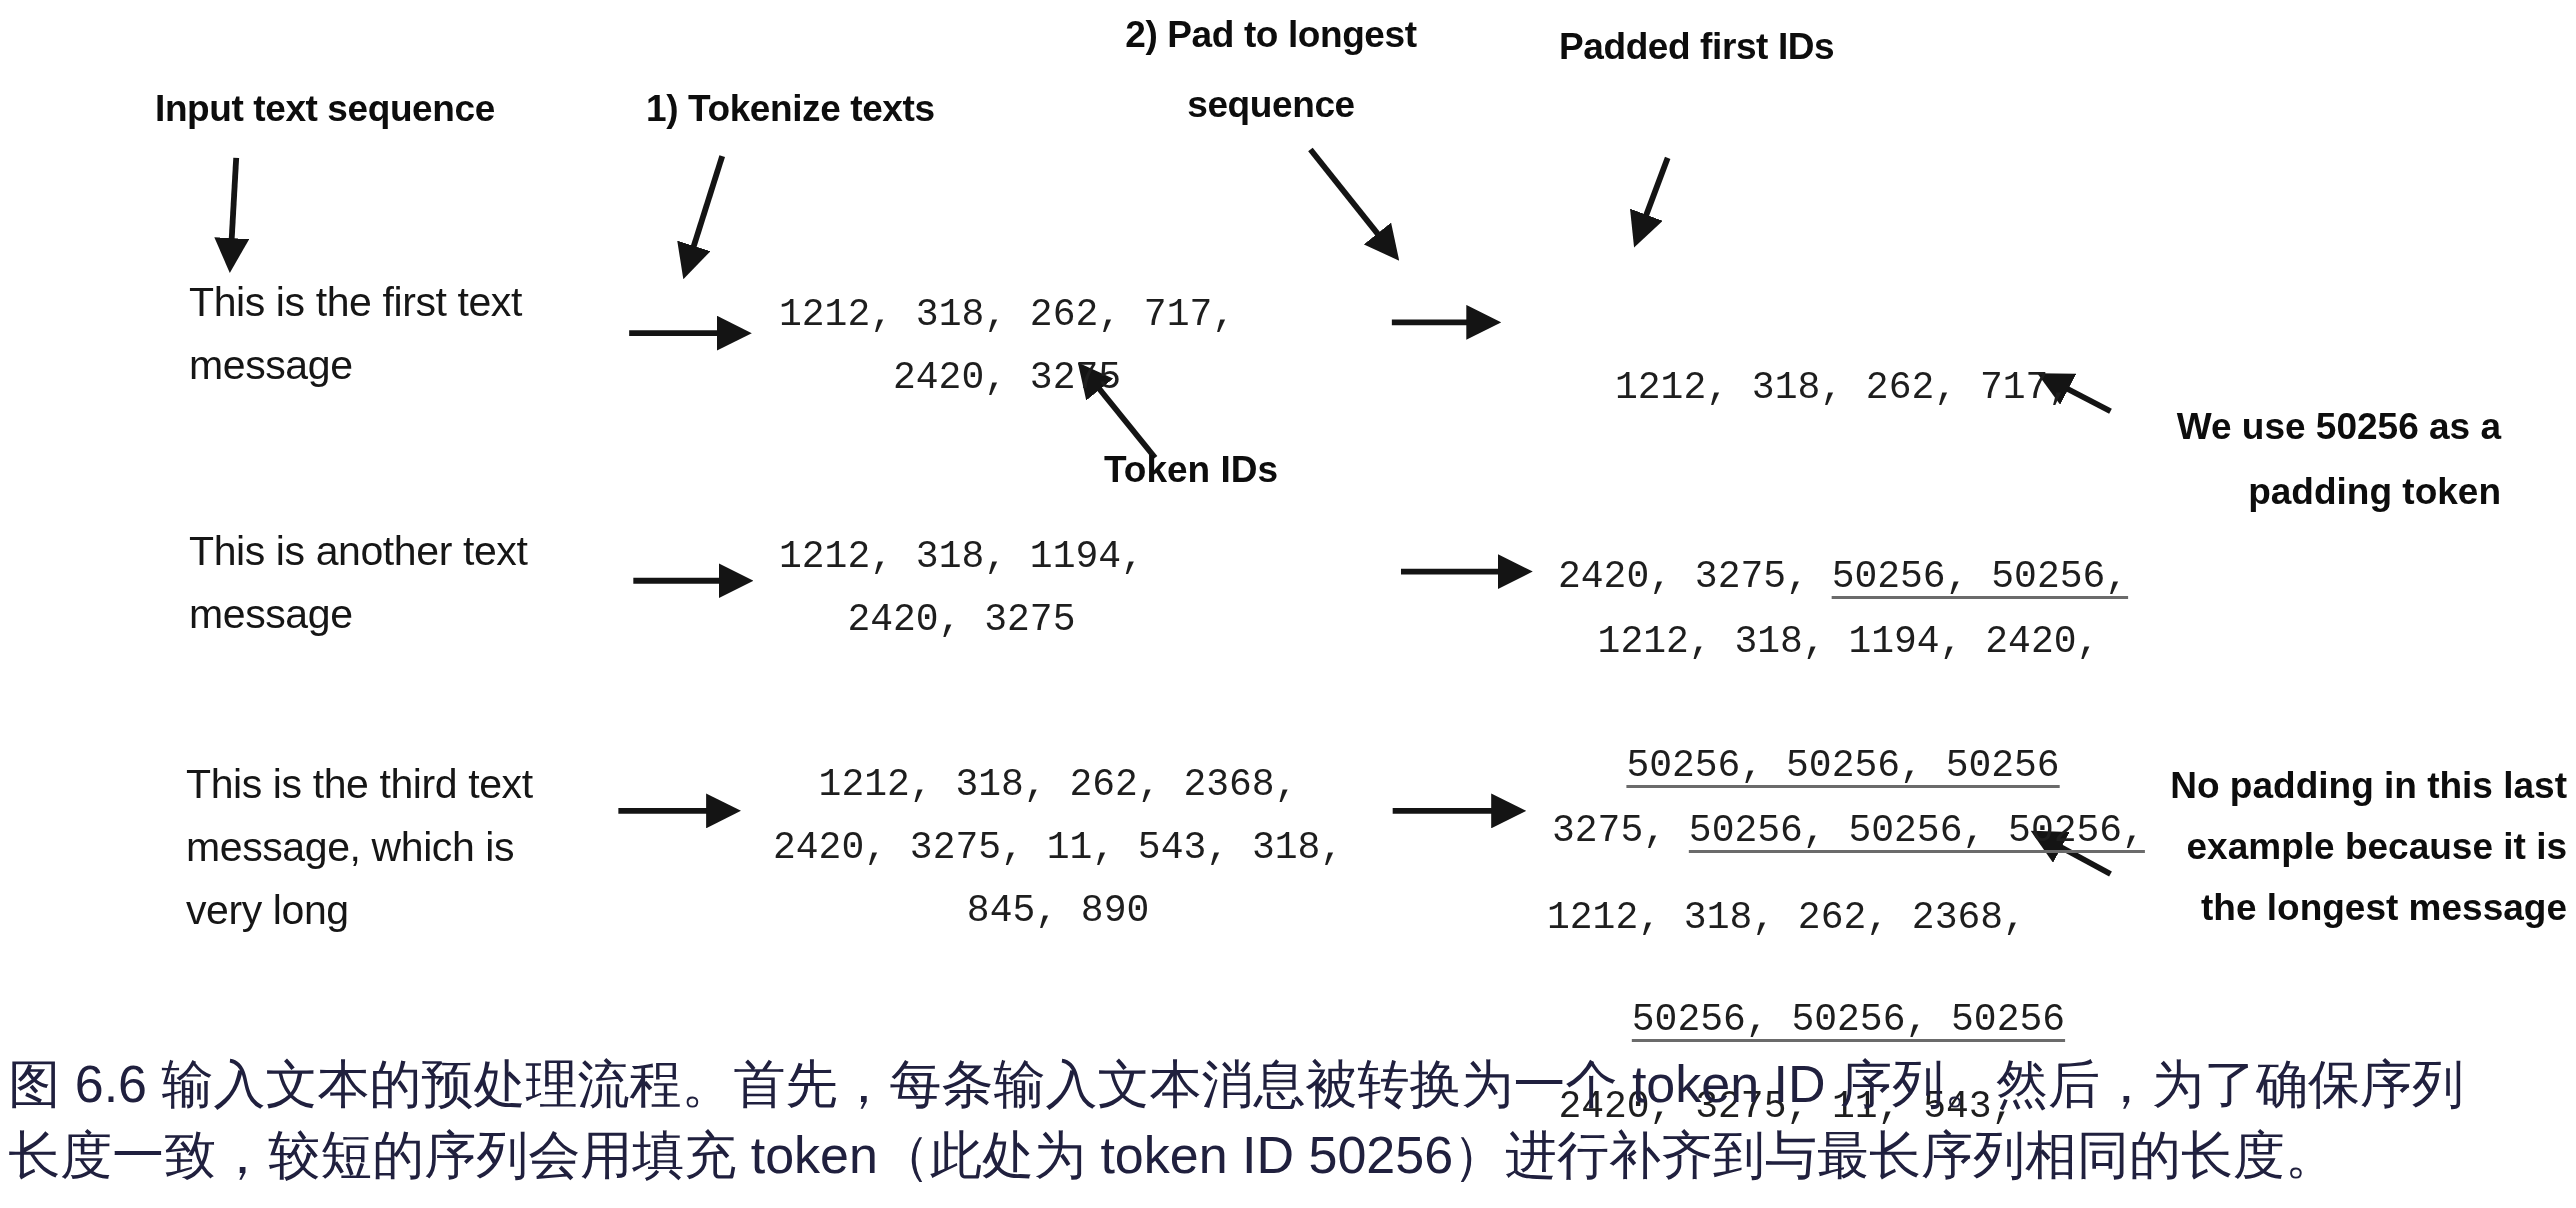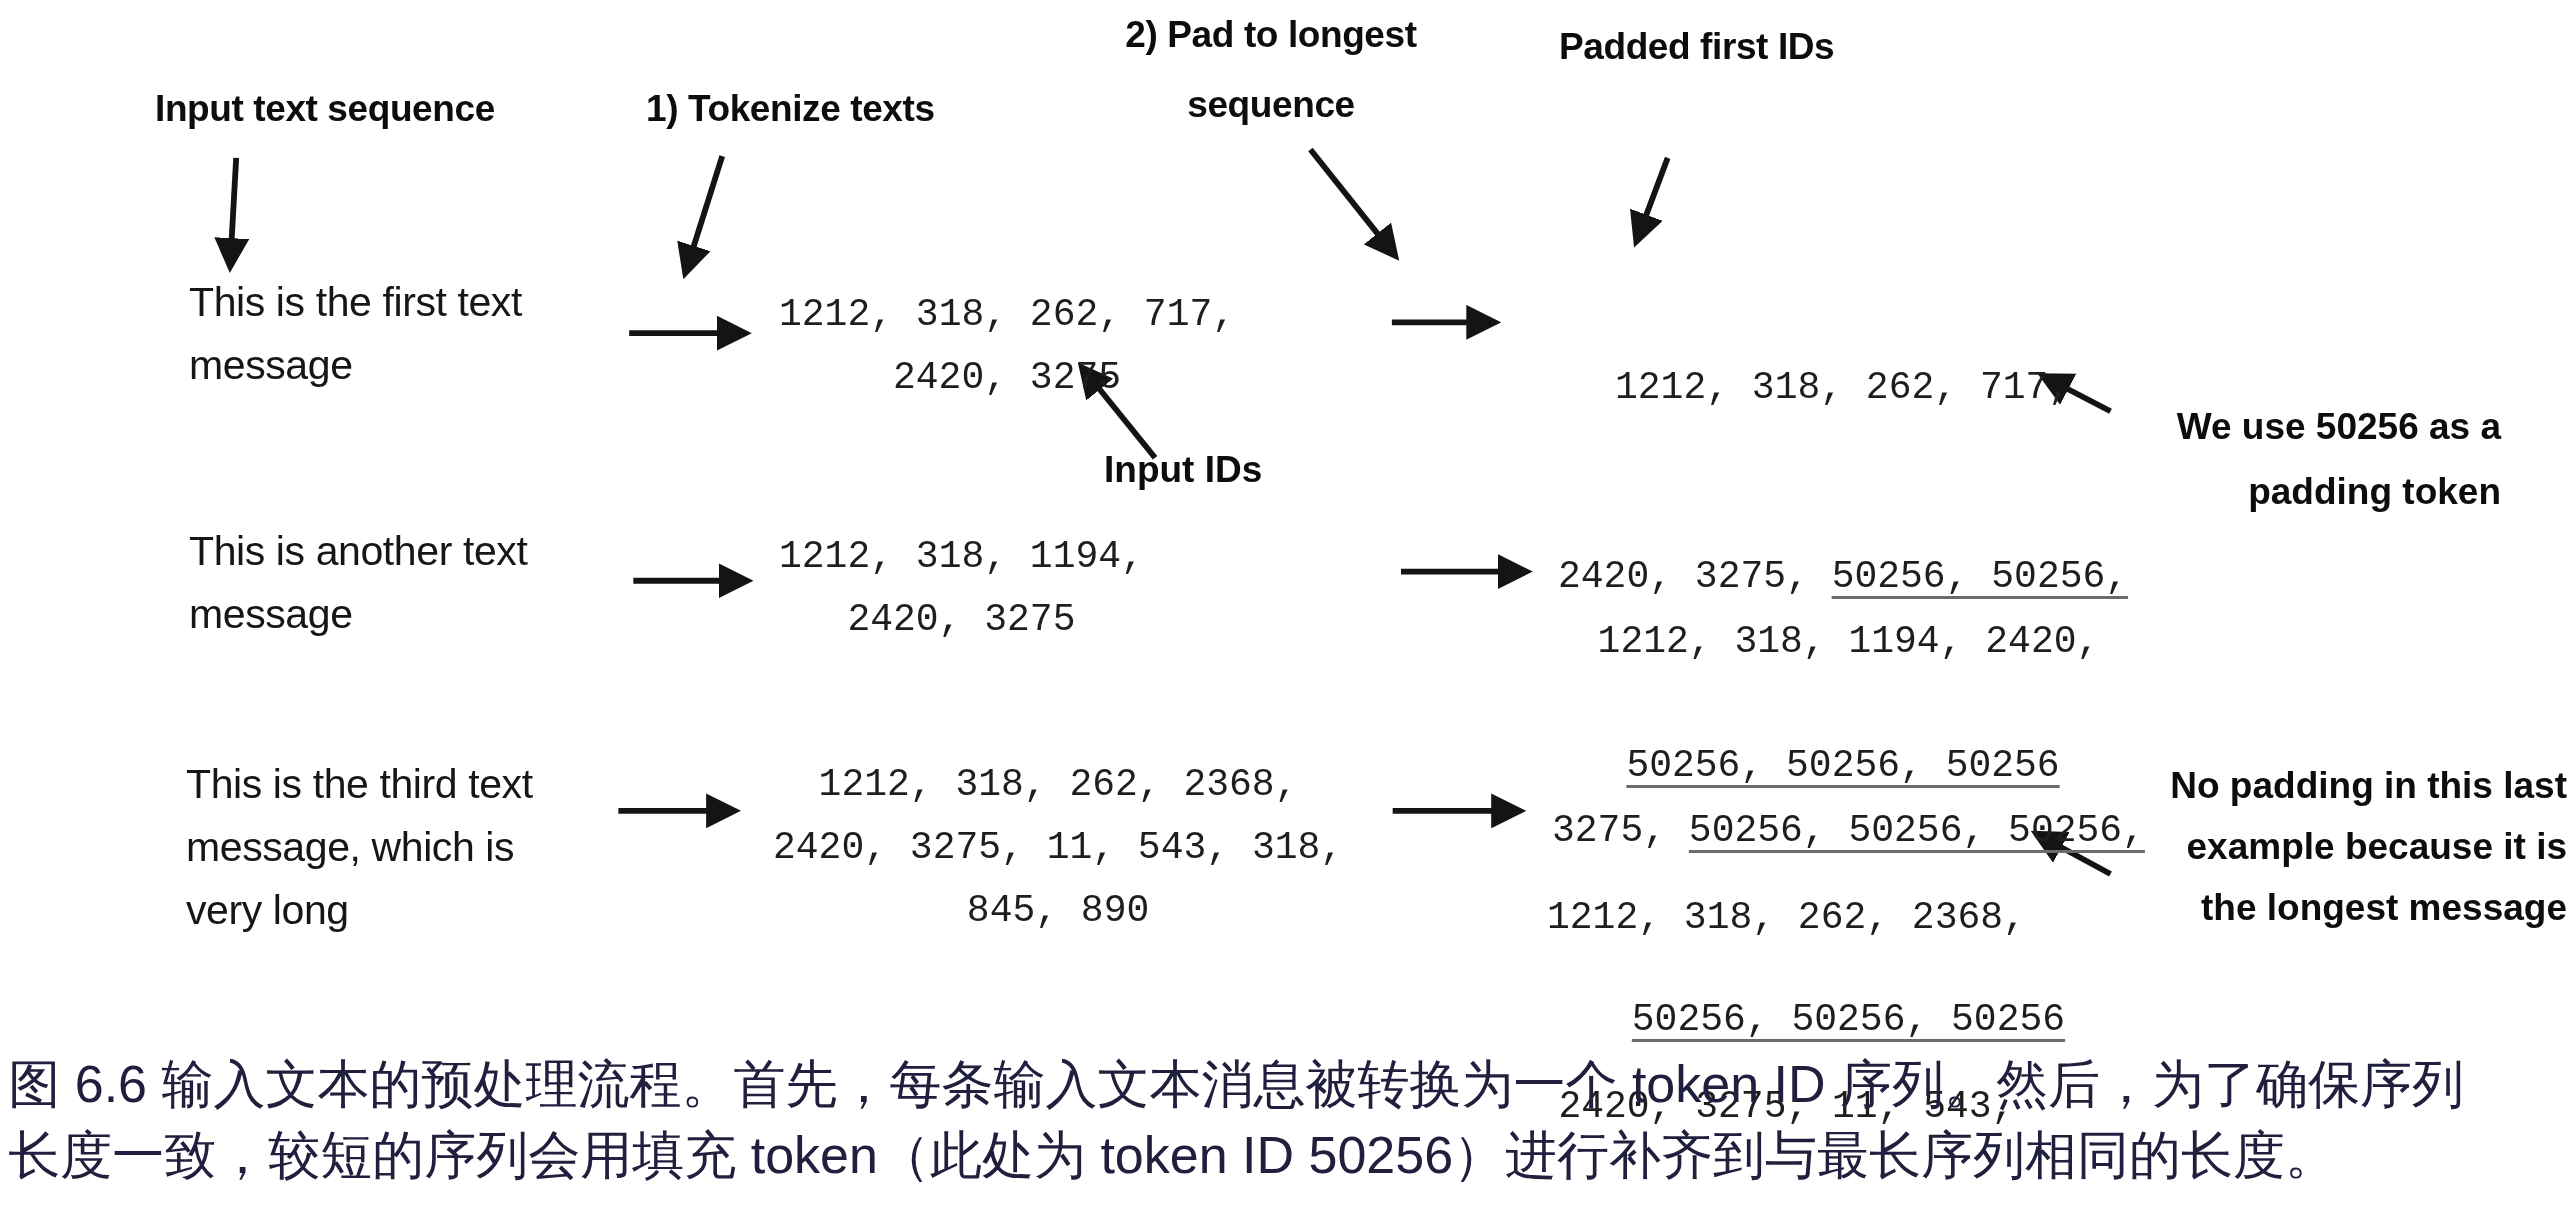--- a/index.html
+++ b/index.html
@@ -73,21 +73,21 @@
   <div class="abs msg" style="left:189px;top:271px;">This is the first text
 message</div>
   <div class="abs tok" style="left:779px;top:283px;">1212, 318, 262, 717,
 2420, 3275</div>
   <div class="abs tok" style="left:1558px;top:230px;">
     <div class="pline"><span>1212, 318, 262, 717,</span><span class="u"></span></div>
     <div class="pline"><span>2420, 3275, </span><span class="u">50256, 50256,</span></div>
     <div class="pline"><span></span><span class="u">50256, 50256, 50256</span></div>
   </div>
 
-  <div class="abs note" style="left:1104px;top:449px;">Input IDs</div>
+  <div class="abs note" style="left:1104px;top:449px;">Token IDs</div>
 
   <div class="abs note" style="left:2086px;top:394px;width:415px;line-height:65px;">We use 50256 as a
 padding token</div>
 
   <div class="abs msg" style="left:189px;top:520px;">This is another text
 message</div>
   <div class="abs tok" style="left:779px;top:525px;">1212, 318, 1194,
 2420, 3275</div>
   <div class="abs tok" style="left:1552px;top:484px;">
     <div class="pline"><span>1212, 318, 1194, 2420,</span><span class="u"></span></div>

